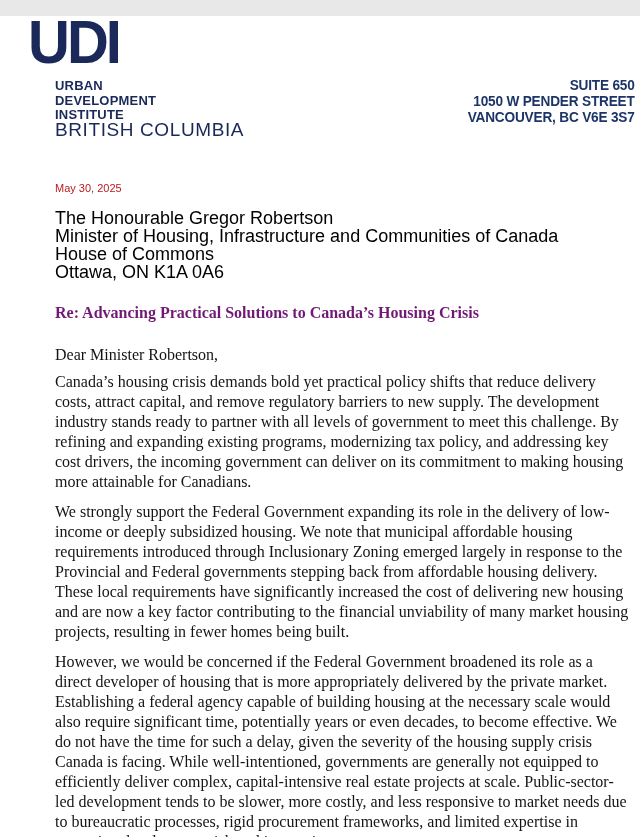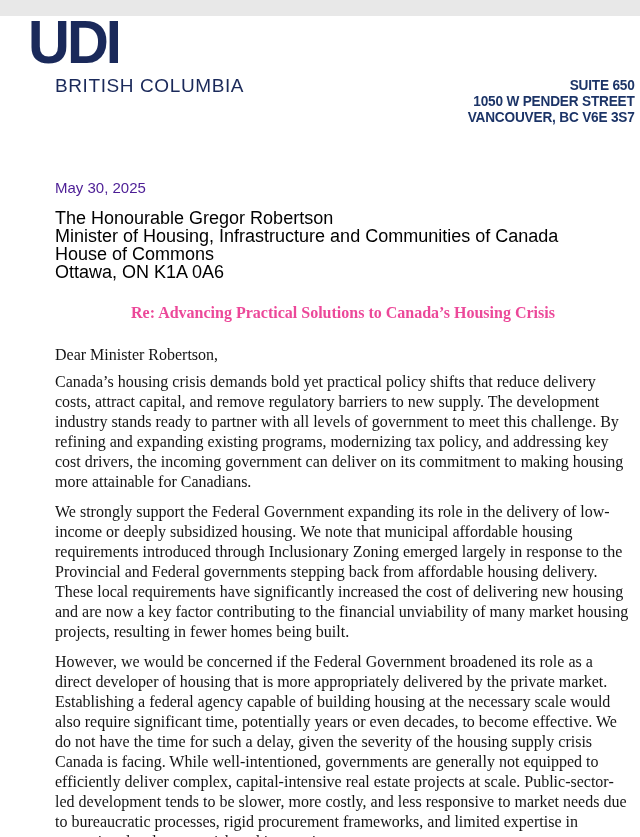--- a/index.html
+++ b/index.html
@@ -62,46 +62,45 @@
     white-space: pre;
     transform: scaleX(0.94);
     transform-origin: 100% 0;
   }
   
   .date-line {
     position: absolute;
     left: 55px;
     top: 163px;
     font-family: "Liberation Sans", sans-serif;
-    font-size: 15px;
+    font-size: 11px;
     line-height: 18px;
-    color: #4c1d95;
+    color: #b91c1c;
   }
   .recipient {
     position: absolute;
     left: 55px;
     top: 193px;
     font-family: "Liberation Sans", sans-serif;
     font-size: 18px;
     line-height: 18px;
     color: #000000;
     white-space: pre;
   }
   
   .subject-line {
     position: absolute;
-    left: 67px;
+    left: 55px;
     top: 287px;
     width: 552px;
-    text-align: center;
     font-family: "Liberation Serif", serif;
     font-weight: 700;
     font-size: 16px;
     line-height: 19px;
-    color: #ec4899;
+    color: #701a75;
   }
   .salutation {
     position: absolute;
     left: 55px;
     top: 329px;
     font-family: "Liberation Serif", serif;
     font-size: 16px;
     line-height: 20px;
     color: #141414;
   }
@@ -121,20 +120,23 @@
   }
 </style>
 </head>
 <body>
 
 <div class="page">
 
   <div>
     <div class="logo-acronym">UDI</div>
     <div class="logo-text-block">
+      <div class="logo-org">URBAN
+DEVELOPMENT
+INSTITUTE</div>
       <div class="logo-region">BRITISH COLUMBIA</div>
     </div>
     <div class="hq-address">SUITE 650
 1050 W PENDER STREET
 VANCOUVER, BC V6E 3S7</div>
   </div>
 
   <div class="date-line">May 30, 2025</div>
 
   <div class="recipient">The Honourable Gregor Robertson

